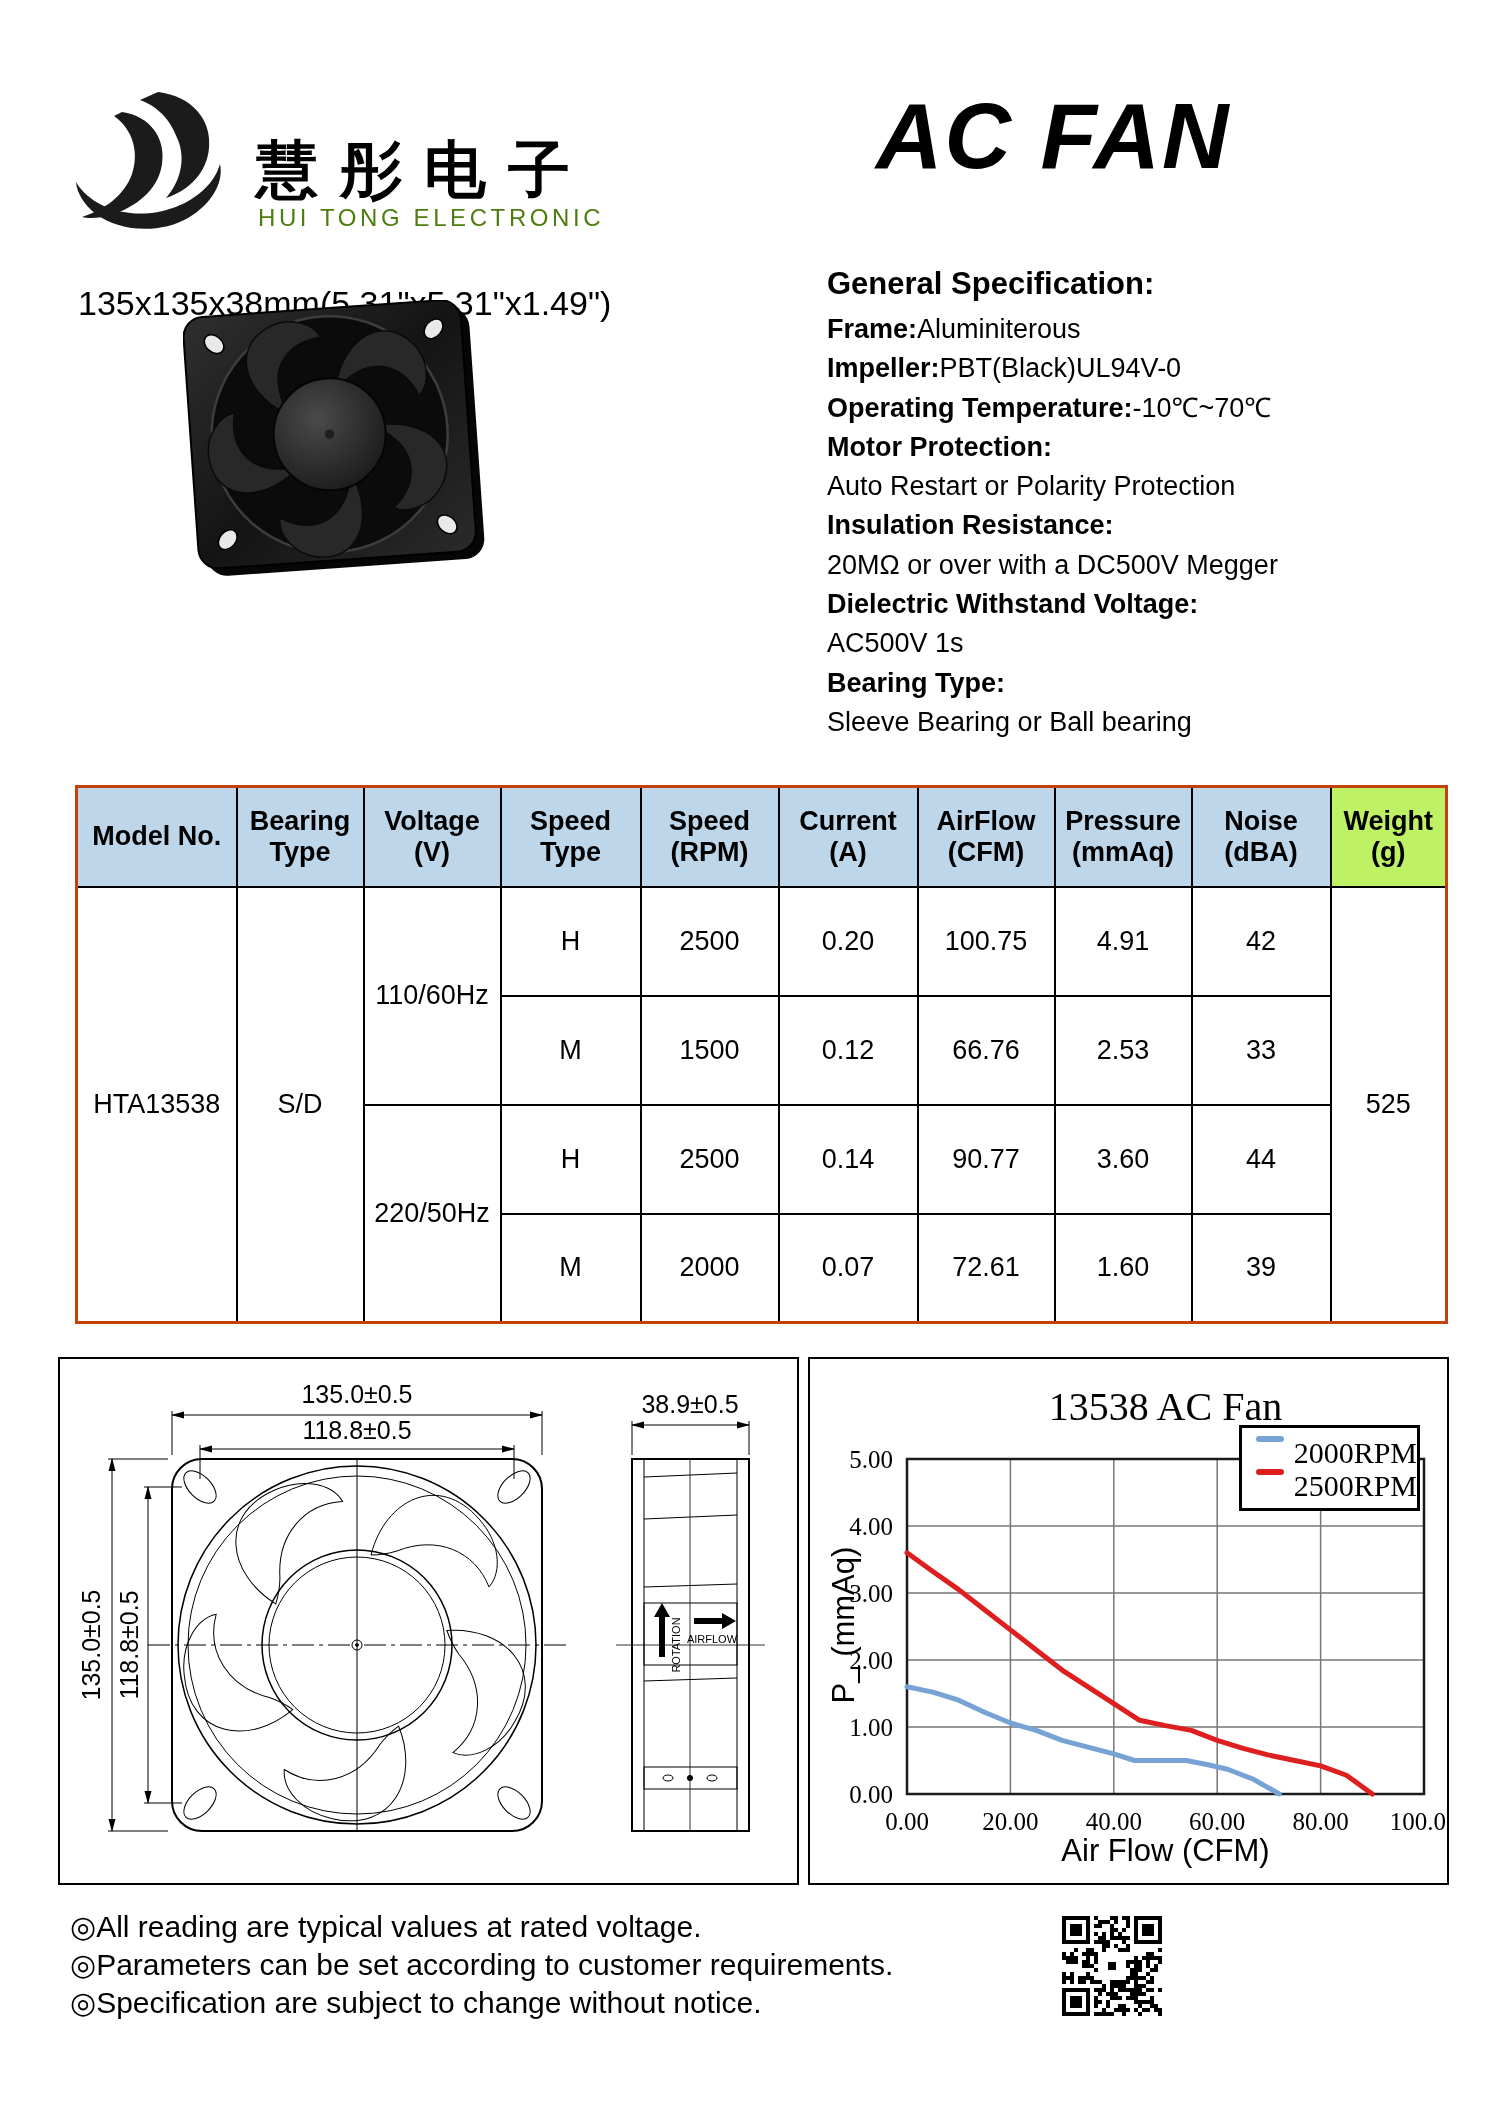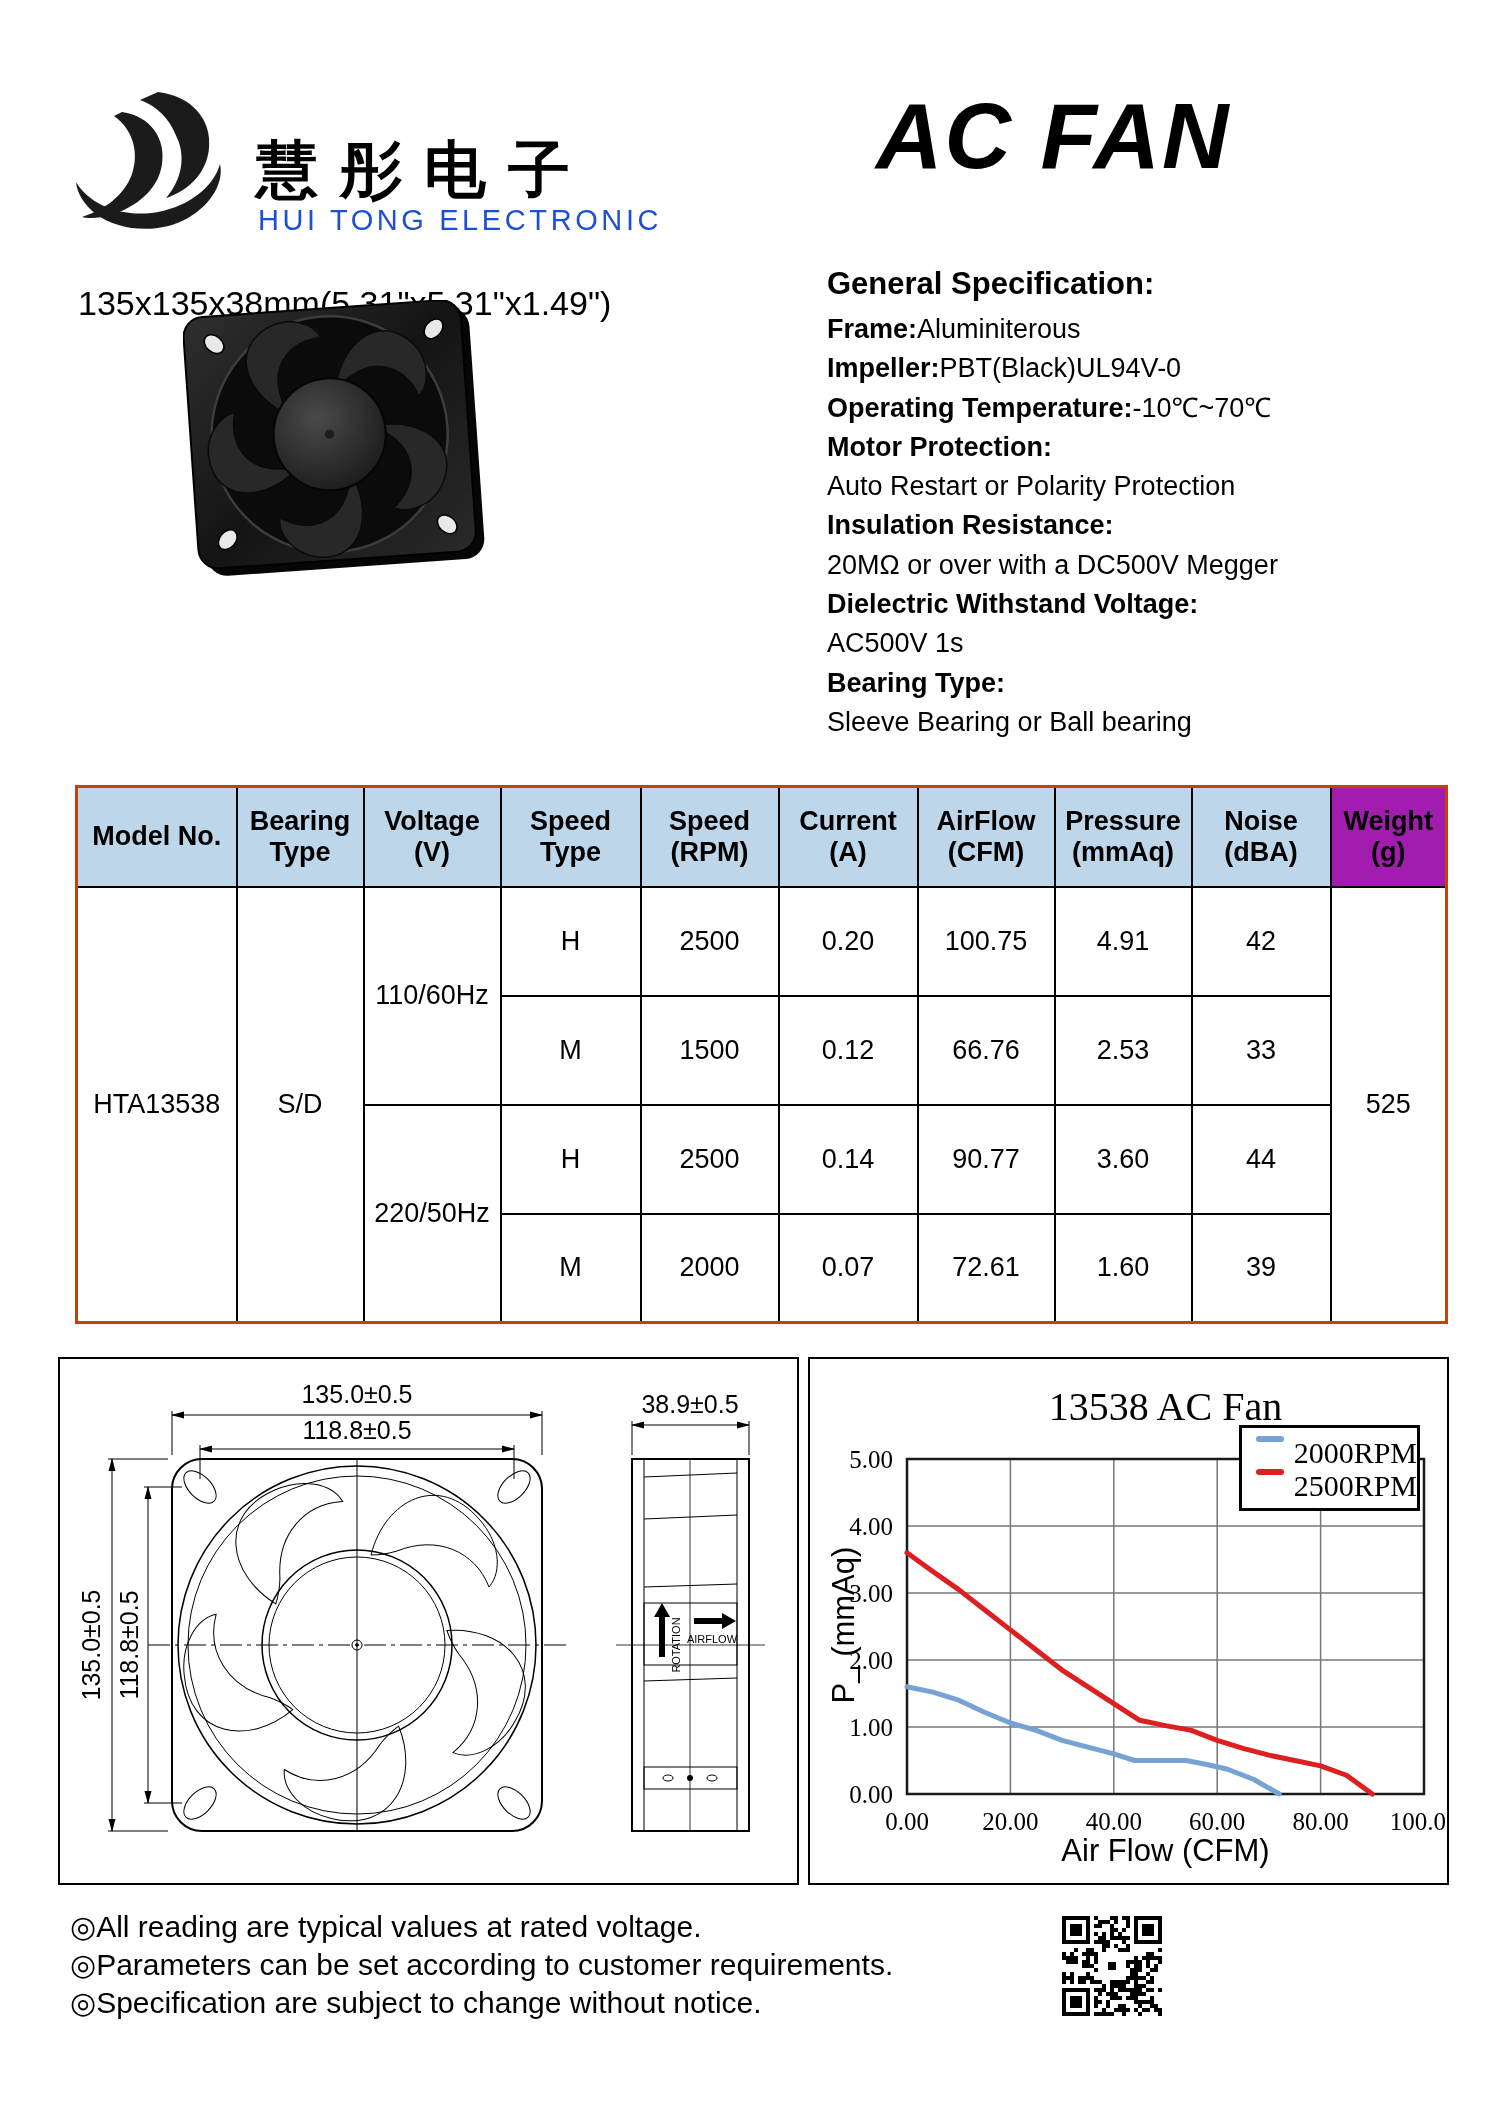--- a/index.html
+++ b/index.html
@@ -3,21 +3,21 @@
 <meta charset="utf-8">
 <style>
   html,body{margin:0;padding:0;background:#fff;}
   body{width:1500px;height:2121px;position:relative;overflow:hidden;
        font-family:"Liberation Sans",sans-serif;color:#000;}
   #page{position:absolute;inset:0;padding-left:10px;}
   .abs{position:absolute;}
 
   
   #logo-cn{left:256px;top:128px;font-size:62px;font-weight:bold;letter-spacing:22px;white-space:nowrap;}
-  #logo-en{left:258px;top:204px;font-size:29px;letter-spacing:3.6px;color:#1d4ed8;white-space:nowrap;}
+  #logo-en{left:258px;top:204px;font-size:24px;letter-spacing:3.6px;color:#4d7c0f;white-space:nowrap;}
   #product-title{left:876px;top:84px;font-size:92px;font-weight:bold;font-style:italic;letter-spacing:2px;white-space:nowrap;}
   #dim-text{left:78px;top:284px;font-size:34px;white-space:nowrap;}
 
   
   #gs-heading{left:827px;top:266px;font-size:31px;font-weight:bold;}
   #gs-lines{left:827px;top:310px;width:615px;}
   .spec-line{font-size:27px;line-height:39.3px;white-space:nowrap;}
   .spec-line b{font-weight:bold;}
 
   
@@ -166,21 +166,21 @@
               <div>(CFM)</div>
             </th>
         <th style="background: rgb(189, 214, 234);">
               <div>Pressure</div>
               <div>(mmAq)</div>
             </th>
         <th style="background: rgb(189, 214, 234);">
               <div>Noise</div>
               <div>(dBA)</div>
             </th>
-        <th style="background: #a21caf;">
+        <th style="background: #bef264;">
               <div>Weight</div>
               <div>(g)</div>
             </th>
       </tr>
     </thead>
     <tbody>
       <tr>
         <td rowspan="4">HTA13538</td>
         <td rowspan="4">S/D</td>
         <td rowspan="2">110/60Hz</td>

